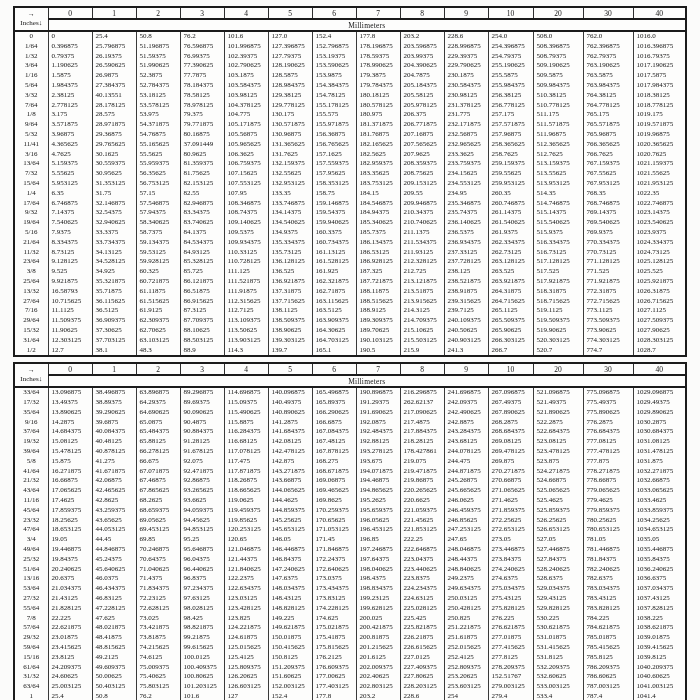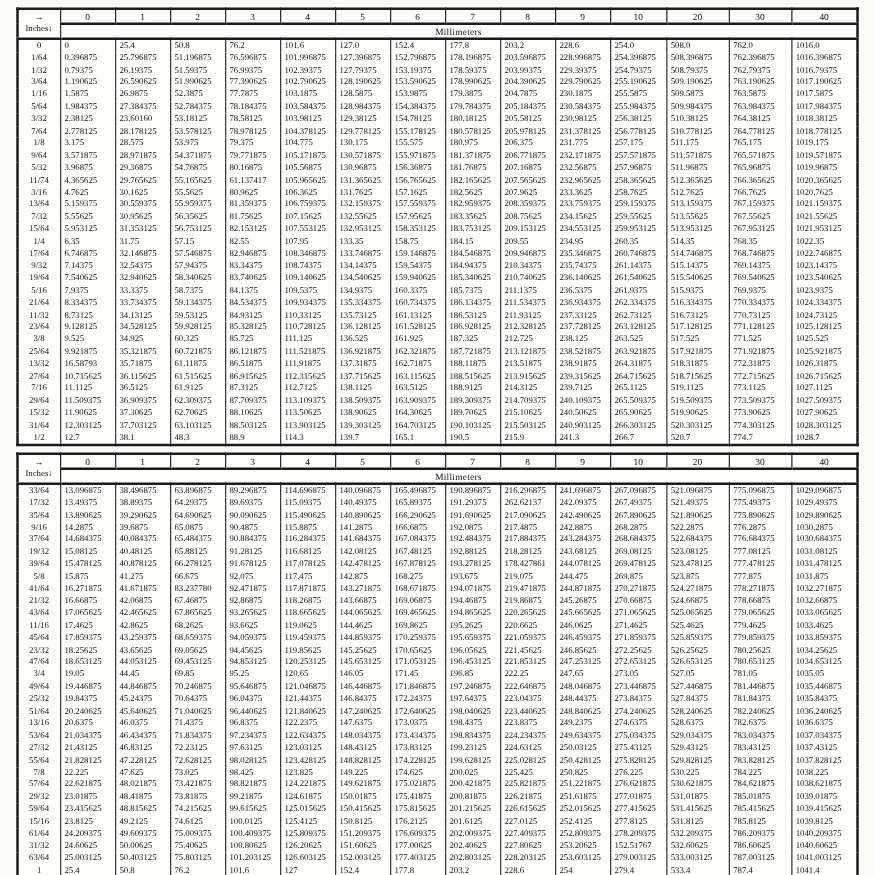--- a/index.html
+++ b/index.html
@@ -217,21 +217,21 @@
           <td>205.184375</td>
           <td>230.584375</td>
           <td>255.984375</td>
           <td>509.984375</td>
           <td>763.984375</td>
           <td>1017.984375</td>
         </tr>
         <tr>
           <th class="rowlabel">3/32</th>
           <td>2.38125</td>
-          <td>23.60160</td>
+          <td>40.13551</td>
           <td>53.18125</td>
           <td>78.58125</td>
           <td>103.98125</td>
           <td>129.38125</td>
           <td>154.78125</td>
           <td>180.18125</td>
           <td>205.58125</td>
           <td>230.98125</td>
           <td>256.38125</td>
           <td>510.38125</td>
@@ -300,25 +300,25 @@
           <td>156.36875</td>
           <td>181.76875</td>
           <td>207.16875</td>
           <td>232.56875</td>
           <td>257.96875</td>
           <td>511.96875</td>
           <td>765.96875</td>
           <td>1019.96875</td>
         </tr>
         <tr>
-          <th class="rowlabel">11/74</th>
+          <th class="rowlabel">11/41</th>
           <td>4.365625</td>
           <td>29.765625</td>
           <td>55.165625</td>
-          <td>61.137417</td>
+          <td>37.091449</td>
           <td>105.965625</td>
           <td>131.365625</td>
           <td>156.765625</td>
           <td>182.165625</td>
           <td>207.565625</td>
           <td>232.965625</td>
           <td>258.365625</td>
           <td>512.365625</td>
           <td>766.365625</td>
           <td>1020.365625</td>
@@ -860,21 +860,21 @@
           <td>244.475</td>
           <td>269.875</td>
           <td>523.875</td>
           <td>777.875</td>
           <td>1031.875</td>
         </tr>
         <tr>
           <th class="rowlabel">41/64</th>
           <td>16.271875</td>
           <td>41.671875</td>
-          <td>83.237780</td>
+          <td>67.071875</td>
           <td>92.471875</td>
           <td>117.871875</td>
           <td>143.271875</td>
           <td>168.671875</td>
           <td>194.071875</td>
           <td>219.471875</td>
           <td>244.871875</td>
           <td>270.271875</td>
           <td>524.271875</td>
           <td>778.271875</td>

